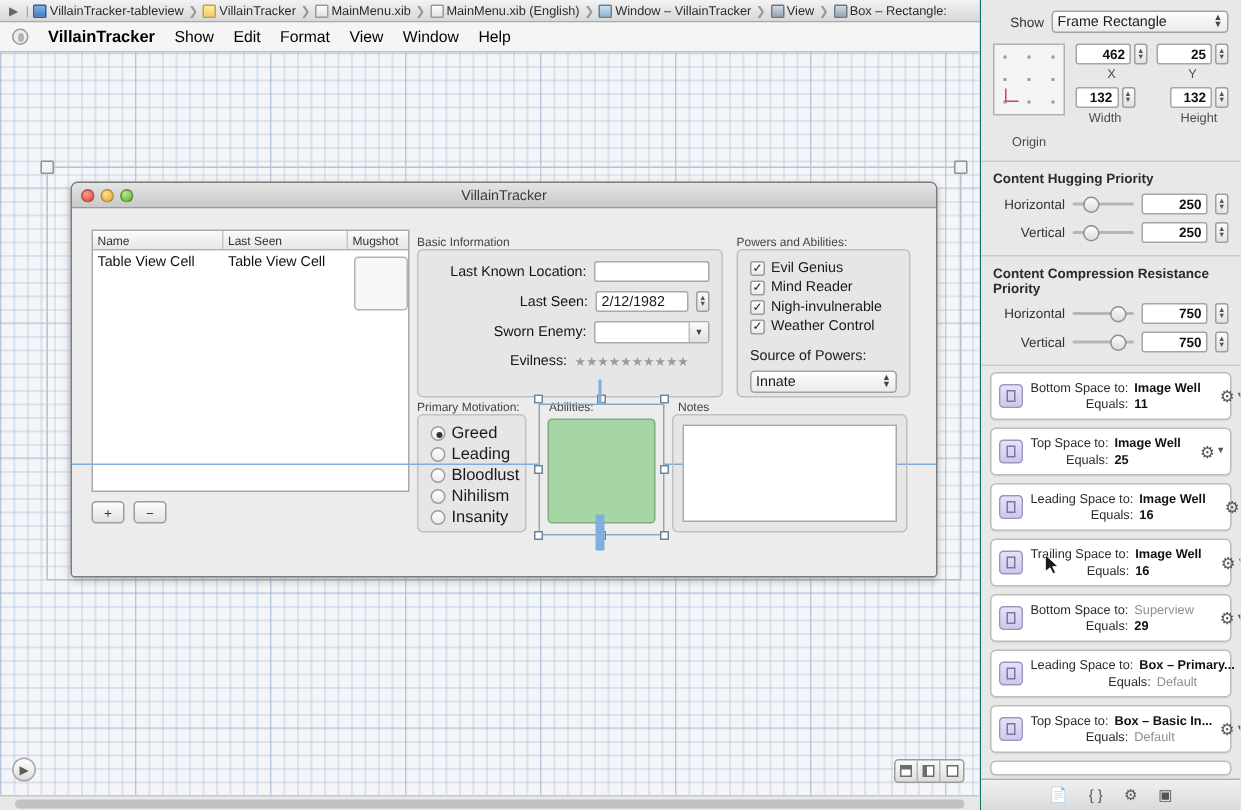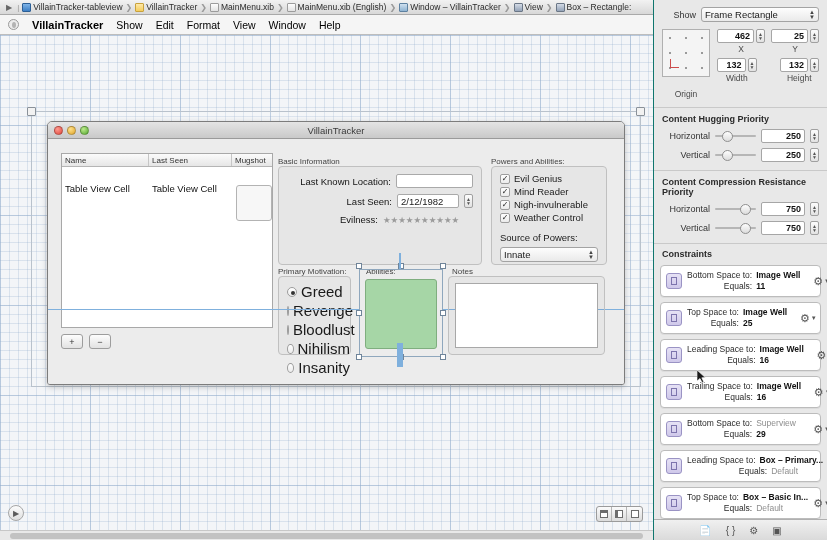--- a/index.html
+++ b/index.html
@@ -92,21 +92,21 @@
   .tl.y{background:radial-gradient(circle at 35% 30%,#ffe08a,#e0a62c);}
   .tl.g{background:radial-gradient(circle at 35% 30%,#bdeb8c,#56a832);}
   #wincontent{position:absolute;left:0;right:0;top:17px;bottom:0;background:#ececec;}
 
   
   #tablewrap{position:absolute;left:13px;top:14px;width:212px;height:175px;background:#fff;border:1px solid #a8a8a8;}
   #tablehead{height:13px;display:flex;background:linear-gradient(to bottom,#fbfbfb,#e6e6e6);border-bottom:1px solid #b5b5b5;font-size:8px;color:#333;}
   #tablehead > div{display:flex;align-items:center;padding-left:3px;border-right:1px solid #c6c6c6;}
   #tablehead > div:last-child{border-right:none;}
   .col-name{width:87px;} .col-seen{width:83px;} .col-mug{flex:1;}
-  #tablerow{display:flex;font-size:9.5px;color:#111;padding-top:16px;}
+  #tablerow{display:flex;font-size:9.5px;color:#111;padding-top:2px;}
   #tablerow .c1{width:87px;padding-left:3px;} #tablerow .c2{width:83px;padding-left:3px;}
   #mugshot{margin:2px 0 0 4px;width:36px;height:36px;background:#f7f7f7;border:1px solid #b3b3b3;border-radius:3px;}
   .plusminus{position:absolute;top:195px;display:flex;gap:6px;left:13px;}
   .pmbtn{width:22px;height:15px;border:1px solid #9d9d9d;border-radius:3px;
      background:linear-gradient(to bottom,#fdfdfd,#e2e2e2);display:flex;align-items:center;justify-content:center;font-size:9px;color:#333;}
 
   
   .gbox{position:absolute;border:1px solid #c0c0c0;border-radius:4px;background:rgba(0,0,0,.022);}
   .glabel{position:absolute;font-size:8px;color:#444;background:transparent;}
 
@@ -120,21 +120,21 @@
      background:linear-gradient(to bottom,#fbfbfb,#e0e0e0);border-left:1px solid #bdbdbd;font-size:6px;color:#444;}
   .stars{display:flex;gap:.5px;color:#9a9a9a;font-size:8.5px;letter-spacing:0;}
 
   .chk{display:flex;align-items:center;gap:4px;margin-bottom:2px;font-size:9.5px;}
   .chkbox{width:10px;height:10px;border:1px solid #9d9d9d;border-radius:2px;
      background:linear-gradient(to bottom,#fefefe,#ebebeb);display:flex;align-items:center;justify-content:center;font-size:8px;color:#222;line-height:1;}
   .popup{height:15px;background:linear-gradient(to bottom,#fdfdfd,#eaeaea);border:1px solid #a3a3a3;border-radius:3px;
      display:flex;align-items:center;padding:0 3px;font-size:9.5px;position:relative;}
   .popup .updown{position:absolute;right:3px;font-size:6px;color:#444;line-height:5px;text-align:center;}
 
-  .radio{display:flex;align-items:center;gap:4px;margin-bottom:2px;font-size:15px;}
+  .radio{display:flex;align-items:center;gap:4px;margin-bottom:2px;font-size:11px;}
   .rdot{width:10px;height:10px;border-radius:50%;border:1px solid #9d9d9d;background:linear-gradient(to bottom,#fefefe,#ececec);position:relative;}
   .rdot.on:after{content:"";position:absolute;left:3px;top:3px;width:4px;height:4px;border-radius:50%;background:#333;}
 
   
   #appearBox{position:absolute;border:1px solid #8fa7bd;}
   .hdl{position:absolute;width:6px;height:6px;background:#fff;border:1px solid #6f8499;}
   .bluebar{position:absolute;background:#7fb0dd;}
 
   
   #inspector{width:174px;height:540px;background:#e8e8e8;border-left:1px solid #0f766e;display:flex;flex-direction:column;}
@@ -283,20 +283,26 @@
                   <span class="ftext" style="width:77px"></span>
                 </div>
                 <div class="frow">
                   <span class="flabel">Last Seen:</span>
                   <span class="ftext" style="width:62px;display:flex;align-items:center;padding-left:3px;font-size:9.5px">2/12/1982</span>
                   <span class="stepper">
                       <span>▲</span>
                       <span>▼</span>
                     </span>
                 </div>
+                <div class="frow">
+                  <span class="flabel">Sworn Enemy:</span>
+                  <span class="combo" style="width:77px">
+                    <span class="arr">▼</span>
+                  </span>
+                </div>
                 <div class="frow" style="margin-bottom:0">
                   <span class="flabel">Evilness:</span>
                   <span class="stars" style="width:90px">★★★★★★★★★★</span>
                 </div>
               </div>
             </div>
 
             <div class="glabel" style="left:443px;top:18px">Powers and Abilities:</div>
             <div class="gbox" style="left:443px;top:27px;width:116px;height:99px">
               <div style="padding:6px 0 0 8px">
@@ -326,21 +332,21 @@
 
             <div class="glabel" style="left:230px;top:128px">Primary Motivation:</div>
             <div class="gbox" style="left:230px;top:137px;width:73px;height:79px">
               <div style="padding:6px 0 0 8px">
                 <div class="radio">
                   <span class="rdot on"></span>
                   <span>Greed</span>
                 </div>
                 <div class="radio">
                   <span class="rdot"></span>
-                  <span>Revenge</span>
+                  <span>Leading</span>
                 </div>
                 <div class="radio">
                   <span class="rdot"></span>
                   <span>Bloodlust</span>
                 </div>
                 <div class="radio">
                   <span class="rdot"></span>
                   <span>Nihilism</span>
                 </div>
                 <div class="radio">
@@ -528,23 +534,20 @@
               <span class="knob" style="left:62%"></span>
           </span>
           <span class="numfield" style="width:44px">750</span>
           <span class="stepper">
               <span>▲</span>
               <span>▼</span>
             </span>
         </div>
       </div>
 
-      <div style="padding:5px 8px 2px">
-        <div class="sec-title" style="margin:0">Constraints</div>
-      </div>
       <div id="constraints">
 
         <div class="cst">
           <span class="cst-ico"></span>
           <span class="cst-body">
             <span class="cst-line">
                 <span class="cst-k">Bottom Space to:</span>
                 <span class="cst-v">Image Well</span>
               </span>
             <span class="cst-line">

